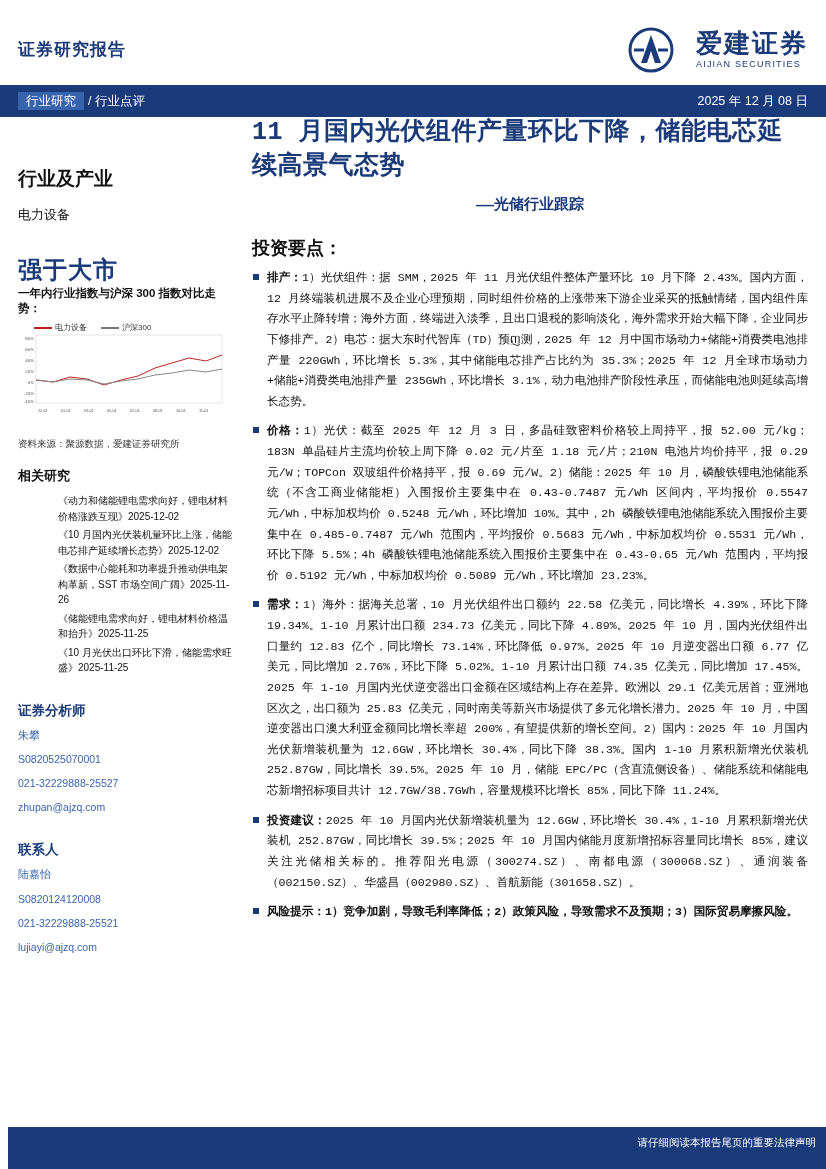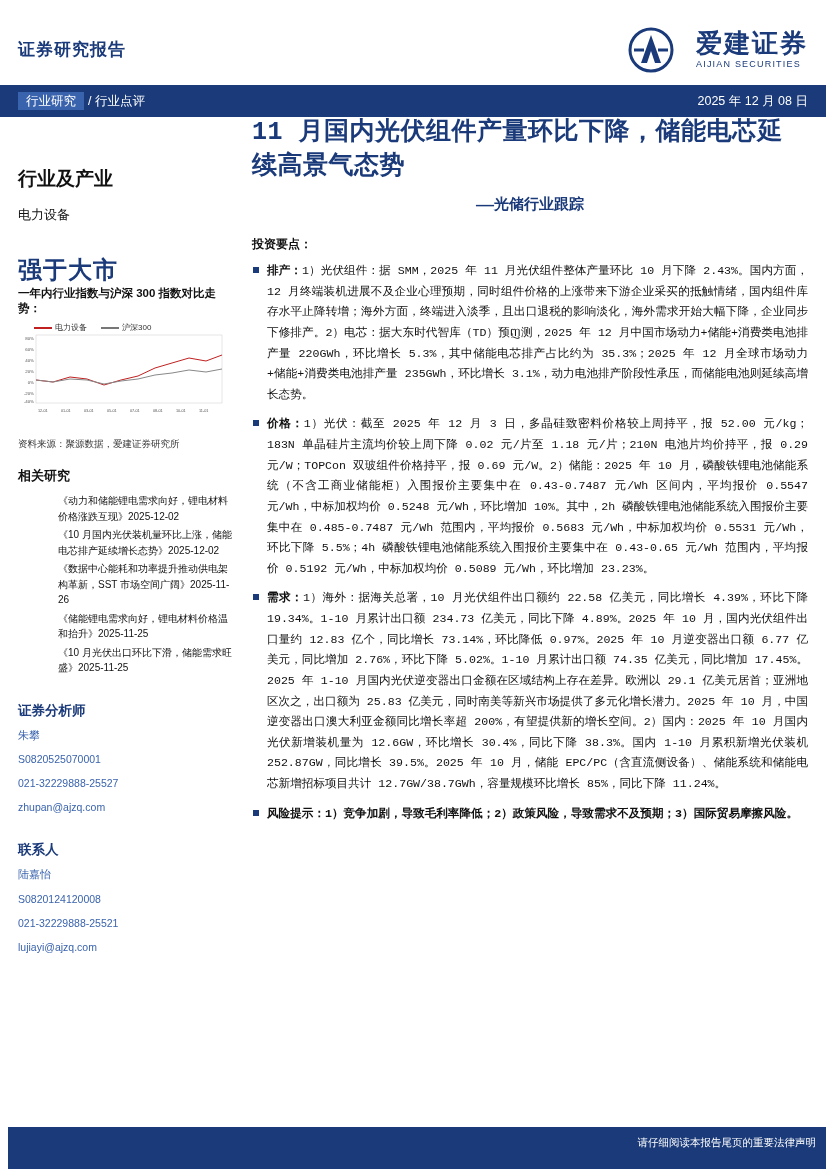--- a/index.html
+++ b/index.html
@@ -73,21 +73,21 @@
   .right-col {
     position:absolute; left:252px; top:116px; width:556px;font-family:Liberation Mono, monospace;
   }
   .headline {
     font-size:25px; font-weight:bold; color:#1a3a7a; line-height:1.34;
     letter-spacing:0.5px;
   }
   .subhead {
     font-size:15px; font-weight:bold; color:#1a3a7a; margin-top:12px; text-align:center;
   }
-  .sec-title { font-size:12px; font-weight:bold; color:#111; margin-top:22px; }
+  .sec-title { font-size:18px; font-weight:bold; color:#111; margin-top:22px; }
 
   ul.bullets { margin:8px 0 0 0; padding:0; }
   ul.bullets > li {
     list-style:none; position:relative; padding-left:15px;
     font-size:11.6px; line-height:1.78; color:#111; text-align:justify;
     margin-bottom:9px;
   }
   ul.bullets > li:before {
     content:""; position:absolute; left:1px; top:6px;
     width:6px; height:6px; background:#1a3a7a;
@@ -209,20 +209,23 @@
       <li>
         <span class="lbl">排产：</span><span>1）光伏组件：据 SMM，2025 年 11 月光伏组件整体产量环比 10 月下降 2.43%。国内方面，12 月终端装机进展不及企业心理预期，同时组件价格的上涨带来下游企业采买的抵触情绪，国内组件库存水平止降转增；海外方面，终端进入淡季，且出口退税的影响淡化，海外需求开始大幅下降，企业同步下修排产。2）电芯：据大东时代智库（TD）预ញ测，2025 年 12 月中国市场动力+储能+消费类电池排产量 220GWh，环比增长 5.3%，其中储能电芯排产占比约为 35.3%；2025 年 12 月全球市场动力+储能+消费类电池排产量 235GWh，环比增长 3.1%，动力电池排产阶段性承压，而储能电池则延续高增长态势。</span>
       </li>
       <li>
         <span class="lbl">价格：</span><span>1）光伏：截至 2025 年 12 月 3 日，多晶硅致密料价格较上周持平，报 52.00 元/kg；183N 单晶硅片主流均价较上周下降 0.02 元/片至 1.18 元/片；210N 电池片均价持平，报 0.29 元/W；TOPCon 双玻组件价格持平，报 0.69 元/W。2）储能：2025 年 10 月，磷酸铁锂电池储能系统（不含工商业储能柜）入围报价主要集中在 0.43-0.7487 元/Wh 区间内，平均报价 0.5547 元/Wh，中标加权均价 0.5248 元/Wh，环比增加 10%。其中，2h 磷酸铁锂电池储能系统入围报价主要集中在 0.485-0.7487 元/Wh 范围内，平均报价 0.5683 元/Wh，中标加权均价 0.5531 元/Wh，环比下降 5.5%；4h 磷酸铁锂电池储能系统入围报价主要集中在 0.43-0.65 元/Wh 范围内，平均报价 0.5192 元/Wh，中标加权均价 0.5089 元/Wh，环比增加 23.23%。</span>
       </li>
       <li>
         <span class="lbl">需求：</span><span>1）海外：据海关总署，10 月光伏组件出口额约 22.58 亿美元，同比增长 4.39%，环比下降 19.34%。1-10 月累计出口额 234.73 亿美元，同比下降 4.89%。2025 年 10 月，国内光伏组件出口量约 12.83 亿个，同比增长 73.14%，环比降低 0.97%。2025 年 10 月逆变器出口额 6.77 亿美元，同比增加 2.76%，环比下降 5.02%。1-10 月累计出口额 74.35 亿美元，同比增加 17.45%。2025 年 1-10 月国内光伏逆变器出口金额在区域结构上存在差异。欧洲以 29.1 亿美元居首；亚洲地区次之，出口额为 25.83 亿美元，同时南美等新兴市场提供了多元化增长潜力。2025 年 10 月，中国逆变器出口澳大利亚金额同比增长率超 200%，有望提供新的增长空间。2）国内：2025 年 10 月国内光伏新增装机量为 12.6GW，环比增长 30.4%，同比下降 38.3%。国内 1-10 月累积新增光伏装机 252.87GW，同比增长 39.5%。2025 年 10 月，储能 EPC/PC（含直流侧设备）、储能系统和储能电芯新增招标项目共计 12.7GW/38.7GWh，容量规模环比增长 85%，同比下降 11.24%。</span>
       </li>
       <li>
+        <span class="lbl">投资建议：</span><span>2025 年 10 月国内光伏新增装机量为 12.6GW，环比增长 30.4%，1-10 月累积新增光伏装机 252.87GW，同比增长 39.5%；2025 年 10 月国内储能月度新增招标容量同比增长 85%，建议关注光储相关标的。推荐阳光电源（300274.SZ）、南都电源（300068.SZ）、通润装备（002150.SZ）、华盛昌（002980.SZ）、首航新能（301658.SZ）。</span>
+      </li>
+      <li>
         <span class="lbl">风险提示：</span><span class="risk">1）竞争加剧，导致毛利率降低；2）政策风险，导致需求不及预期；3）国际贸易摩擦风险。</span>
       </li>
     </ul>
   </div>
 
   <div class="footer">
     <div class="footer-text">请仔细阅读本报告尾页的重要法律声明</div>
   </div>
 </div>
 

